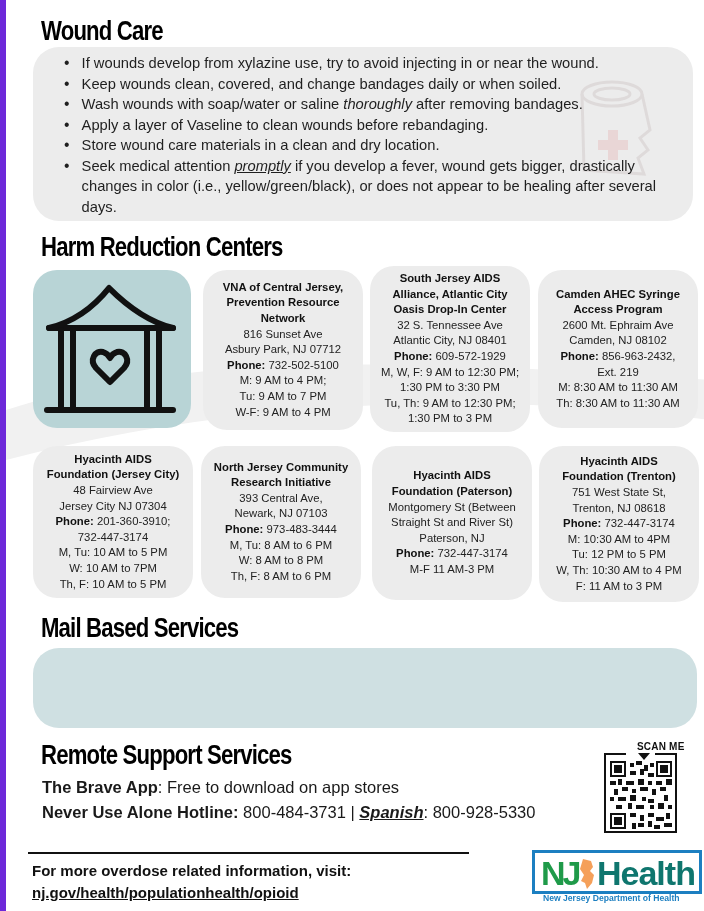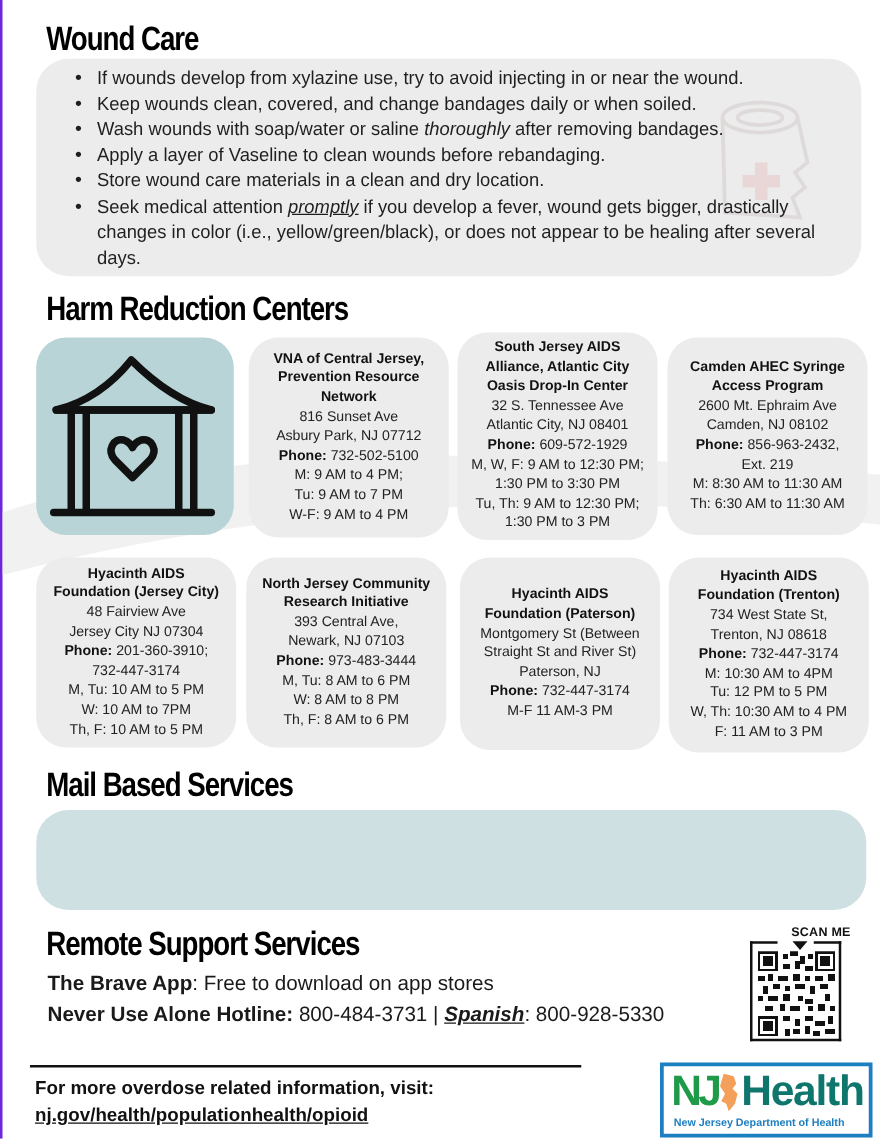--- a/index.html
+++ b/index.html
@@ -1,19 +1,19 @@
 <!DOCTYPE html>
 <html><head>
   <meta charset="utf-8">
   <style>
     * { box-sizing: border-box; margin: 0; padding: 0; }
     html, body { width: 704px; height: 911px; overflow: hidden; background: #ffffff; }
     body { font-family: "Liberation Sans", sans-serif; color: #1a1a1a; position: relative; }
 
-    .page { position: relative; width: 704px; height: 911px; background: #fff; border-left: 2px solid #6d28d9; }
+    .page { position: relative; width: 704px; height: 911px; background: #fff; border-left: 6px solid #6d28d9; }
 
     
     .swoosh { position: absolute; left: 0; top: 350px; width: 704px; height: 120px; pointer-events: none; }
 
     .heading {
       position: absolute;
       font-family: "Liberation Sans", sans-serif;
       font-weight: 700;
       font-size: 27px;
       letter-spacing: -1px;
@@ -76,21 +76,21 @@
     .qr-frame::before, .qr-frame::after { content: ""; position: absolute; top: 0; width: 22px; height: 2px; background: #111; }
     .qr-frame::before { left: -2px; }
     .qr-frame::after { right: -2px; }
     .qr-code { position: absolute; left: 604px; top: 761px; width: 62px; height: 68px; }
 
     .divider { position: absolute; left: 22px; top: 852px; width: 441px; height: 2px; background: #111; }
     .footer-line { position: absolute; left: 26px; font-size: 15px; font-weight: 700; color: #111; }
     .footer-link { text-decoration: underline; }
 
     .nj-logo {
-      position: absolute; left: 526px; top: 850px; width: 170px; height: 60px;
+      position: absolute; left: 526px; top: 850px; width: 170px; height: 44px;
       border: 3px solid #1c7fc1; background: #fff;
     }
     .nj-logo .nj { position: absolute; left: 6px; top: 1px; font-size: 34px; font-weight: 700; color: #1f9a49; letter-spacing: -3px; font-family: "Liberation Sans", sans-serif; }
     .nj-logo .health { position: absolute; left: 62px; top: 1px; font-size: 34px; font-weight: 700; color: #0f766e; letter-spacing: -1px; font-family: "Liberation Sans", sans-serif; }
     .nj-logo .state { position: absolute; left: 44px; top: 6px; width: 16px; height: 30px; }
     .nj-logo .dept { position: absolute; left: 8px; top: 40px; font-size: 8.6px; font-weight: 700; color: #1c7fc1; white-space: nowrap; }
   </style>
 </head>
 <body>
 
@@ -162,21 +162,21 @@
   </div>
 
   <div class="center-card" style="left:532px; top:270px; height:158px;">
     <span class="line cname">Camden AHEC Syringe</span>
     <span class="line cname">Access Program</span>
     <span class="line">2600 Mt. Ephraim Ave</span>
     <span class="line">Camden, NJ 08102</span>
     <span class="line phone"><b>Phone:</b> <span>856-963-2432,</span></span>
     <span class="line">Ext. 219</span>
     <span class="line">M: 8:30 AM to 11:30 AM</span>
-    <span class="line">Th: 6:30 AM to 11:30 AM</span>
+    <span class="line">Th: 8:30 AM to 11:30 AM</span>
   </div>
 
   <div class="center-card" style="left:27px; top:446px; height:152px;">
     <span class="line cname">Hyacinth AIDS</span>
     <span class="line cname">Foundation (Jersey City)</span>
     <span class="line">48 Fairview Ave</span>
     <span class="line">Jersey City NJ 07304</span>
     <span class="line phone"><b>Phone:</b> <span>201-360-3910;</span></span>
     <span class="line">732-447-3174</span>
     <span class="line">M, Tu: 10 AM to 5 PM</span>
@@ -201,21 +201,21 @@
     <span class="line">Montgomery St (Between</span>
     <span class="line">Straight St and River St)</span>
     <span class="line">Paterson, NJ</span>
     <span class="line phone"><b>Phone:</b> <span>732-447-3174</span></span>
     <span class="line">M-F 11 AM-3 PM</span>
   </div>
 
   <div class="center-card" style="left:533px; top:446px; height:156px;">
     <span class="line cname">Hyacinth AIDS</span>
     <span class="line cname">Foundation (Trenton)</span>
-    <span class="line">734 West State St,</span>
+    <span class="line">751 West State St,</span>
     <span class="line">Trenton, NJ 08618</span>
     <span class="line phone"><b>Phone:</b> <span>732-447-3174</span></span>
     <span class="line">M: 10:30 AM to 4PM</span>
     <span class="line">Tu: 12 PM to 5 PM</span>
     <span class="line">W, Th: 10:30 AM to 4 PM</span>
     <span class="line">F: 11 AM to 3 PM</span>
   </div>
 
   <div class="heading" style="left:35px; top:615px;">Mail Based Services</div>
   <div class="mail-box"></div>

